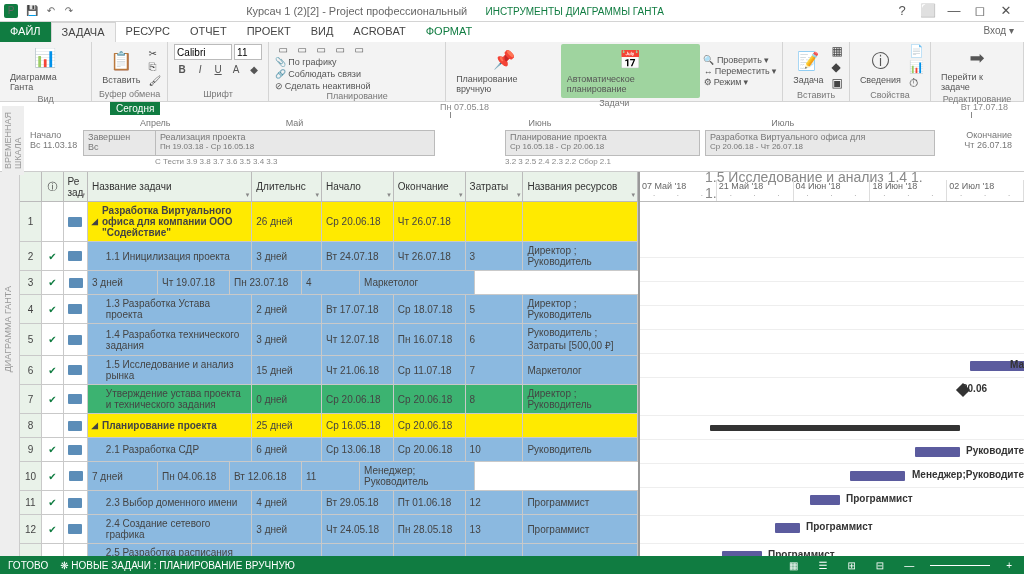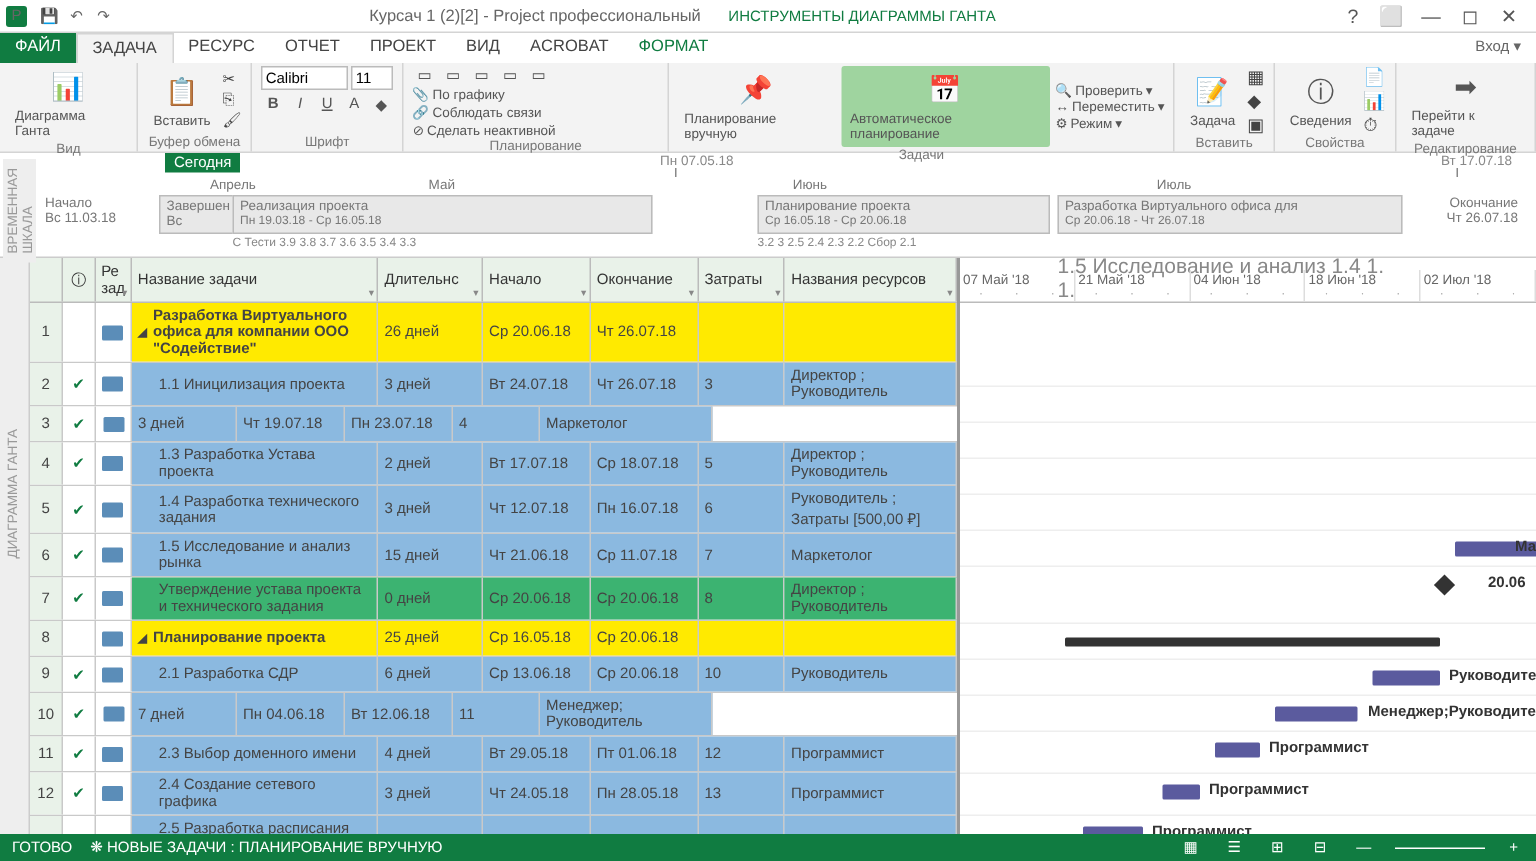--- a/index.html
+++ b/index.html
@@ -268,21 +268,21 @@
   <div class="months">
     <span style="flex:0.6;padding-left:120px">Апрель</span>
     <span>Май</span>
     <span>Июнь</span>
     <span>Июль</span>
   </div>
   <div style="position:absolute;left:30px;top:28px;font-size:9px;color:#777">
     <div>Начало</div>
       <div>Вс 11.03.18</div>
   </div>
-  <div class="tl-bar" style="left:106px;width:80px">
+  <div class="tl-bar" style="left:83px;width:80px">
     <div>Завершен</div>
       <div>Вс</div>
   </div>
   <div class="tl-bar" style="left:155px;width:280px">
     <div>Реализация проекта</div>
       <div style="font-size:8px">Пн 19.03.18 - Ср 16.05.18</div>
   </div>
   <div class="tl-bar" style="left:505px;width:195px">
     <div>Планирование проекта</div>
       <div style="font-size:8px">Ср 16.05.18 - Ср 20.06.18</div>
@@ -588,21 +588,21 @@
       <div class="gantt-row"></div>
       <div class="gantt-row"></div>
       <div class="gantt-row"></div>
       <div class="gantt-row"></div>
       <div class="gantt-row">
           <div class="gbar" style="left:330px;width:60px"></div>
           <span class="glabel" style="left:370px">Мар</span>
         </div>
       <div class="gantt-row" style="height:38px">
           <div class="milestone" style="left:318px"></div>
-          <span class="glabel" style="left:352px">20.06</span>
+          <span class="glabel" style="left:322px">20.06</span>
         </div>
       <div class="gantt-row">
           <div class="gbar summary" style="left:70px;width:250px"></div>
         </div>
       <div class="gantt-row">
           <div class="gbar" style="left:275px;width:45px"></div>
           <span class="glabel" style="left:326px">Руководитель</span>
         </div>
       <div class="gantt-row">
           <div class="gbar" style="left:210px;width:55px"></div>

